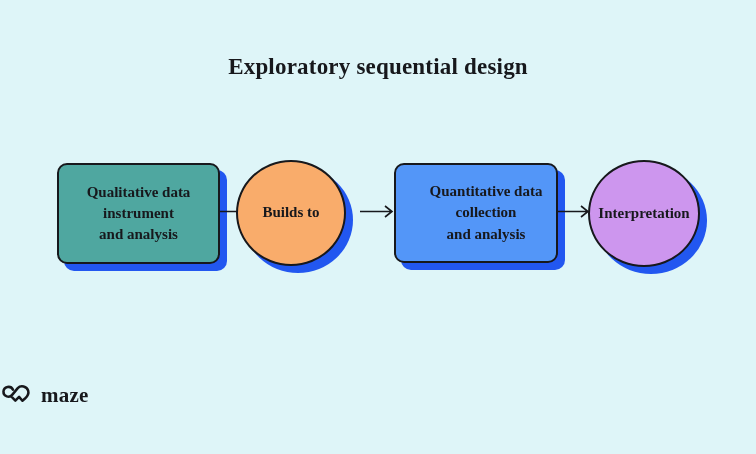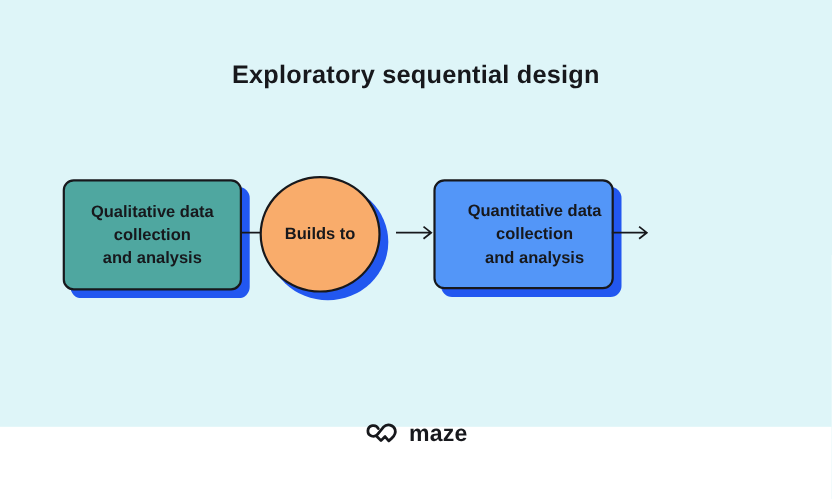--- a/index.html
+++ b/index.html
@@ -4,22 +4,23 @@
 <style>
   * { margin: 0; padding: 0; box-sizing: border-box; }
   html, body { width: 756px; height: 454px; }
   body {
     font-family: "Liberation Sans", sans-serif;
     overflow: hidden;
   }
   .canvas {
     position: relative;
     width: 756px;
-    height: 388px;
+    height: 454px;
     background: #DEF5F8;
+    font-family: Liberation Serif, serif;
   }
   .title {
     position: absolute;
     top: 54px;
     left: 0;
     width: 756px;
     text-align: center;
     font-size: 23px;
     font-weight: 700;
     letter-spacing: 0.2px;
@@ -59,59 +60,59 @@
     color: #3E4247;
     white-space: pre-line;
   }
   .logo {
     position: absolute;
     left: 0;
     top: 382px;
     width: 756px;
     display: flex;
     align-items: center;
-    justify-content: center;
     gap: 9px;
   }
   .logo-text {
     font-size: 21px;
     font-weight: 700;
     letter-spacing: 0.2px;
     color: #17181C;
   }
 </style>
 </head>
 <body>
 
 <div class="canvas">
 
   <h1 class="title">Exploratory sequential design</h1>
 
   <div class="shape rect shape-1" style="background-color: rgb(79, 167, 160);">Qualitative data
-collection
+instrument
 and analysis</div>
 
   <svg class="arrow arrow-1" viewBox="0 0 36 15">
     <path d="M0 7.5 H31 M25 2 L32 7.5 L25 13" fill="none" stroke="#17181C" stroke-width="1.6"></path>
   </svg>
 
   <div class="shape circle shape-2" style="background-color: rgb(249, 172, 107);">Builds to</div>
 
   <svg class="arrow arrow-2" viewBox="0 0 36 15">
     <path d="M0 7.5 H31 M25 2 L32 7.5 L25 13" fill="none" stroke="#17181C" stroke-width="1.6"></path>
   </svg>
 
   <div class="shape rect shape-3" style="background-color: rgb(83, 150, 248); padding-left: 20px;">Quantitative data
 collection
 and analysis</div>
 
   <svg class="arrow arrow-3" viewBox="0 0 36 15">
     <path d="M0 7.5 H31 M25 2 L32 7.5 L25 13" fill="none" stroke="#17181C" stroke-width="1.6"></path>
   </svg>
 
+  <div class="shape circle shape-4" style="background-color: rgb(205, 150, 238);">Interpretation</div>
 
 
   <div class="logo">
     <svg width="32" height="26" viewBox="0 0 33 28">
       <path d="M13.2 8.2 C10.8 3.4 3.2 4.8 3 10.4 C2.8 15.6 9.4 17.6 12.6 13.6 L18.4 6.6 C21.6 3 28.2 4.4 29.6 9.2 C30.6 12.6 28.8 15.4 26.2 17.8 L23.4 20.2 L19.8 16 L15.8 20 L11.6 15.8" fill="none" stroke="#17181C" stroke-width="2.7" stroke-linecap="round" stroke-linejoin="round"></path>
     </svg>
     <span class="logo-text">maze</span>
   </div>
 
 </div>

